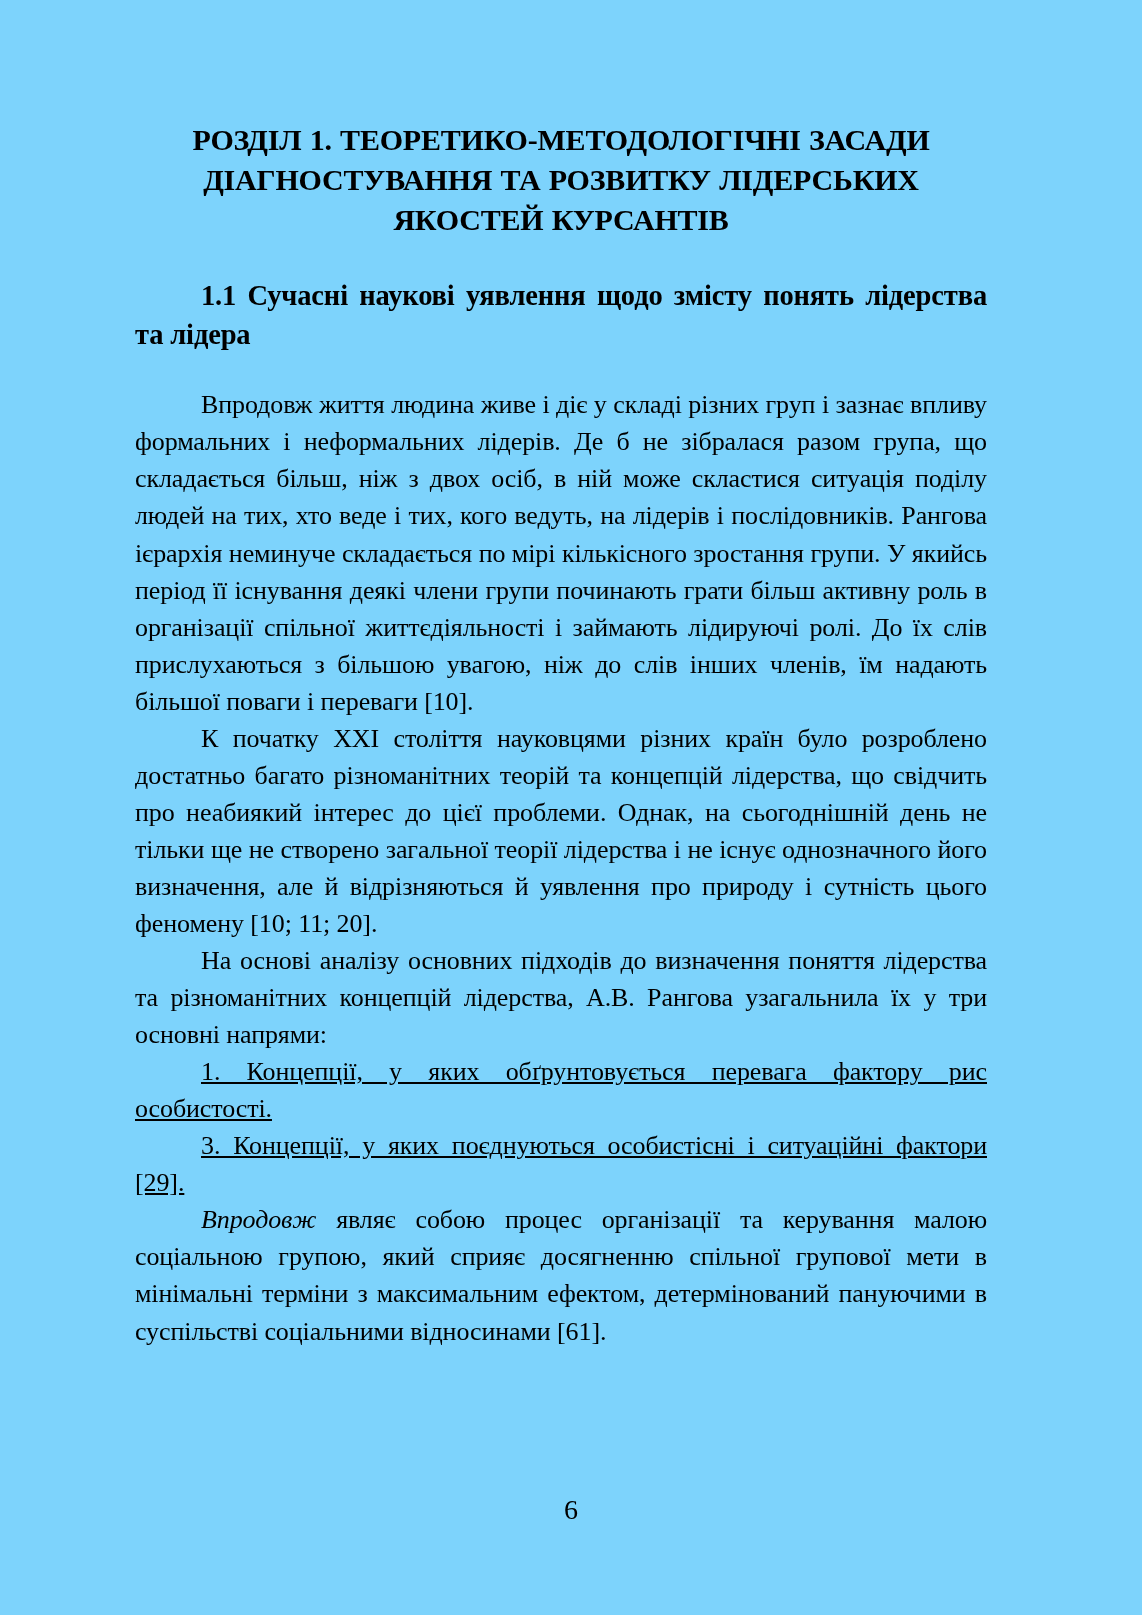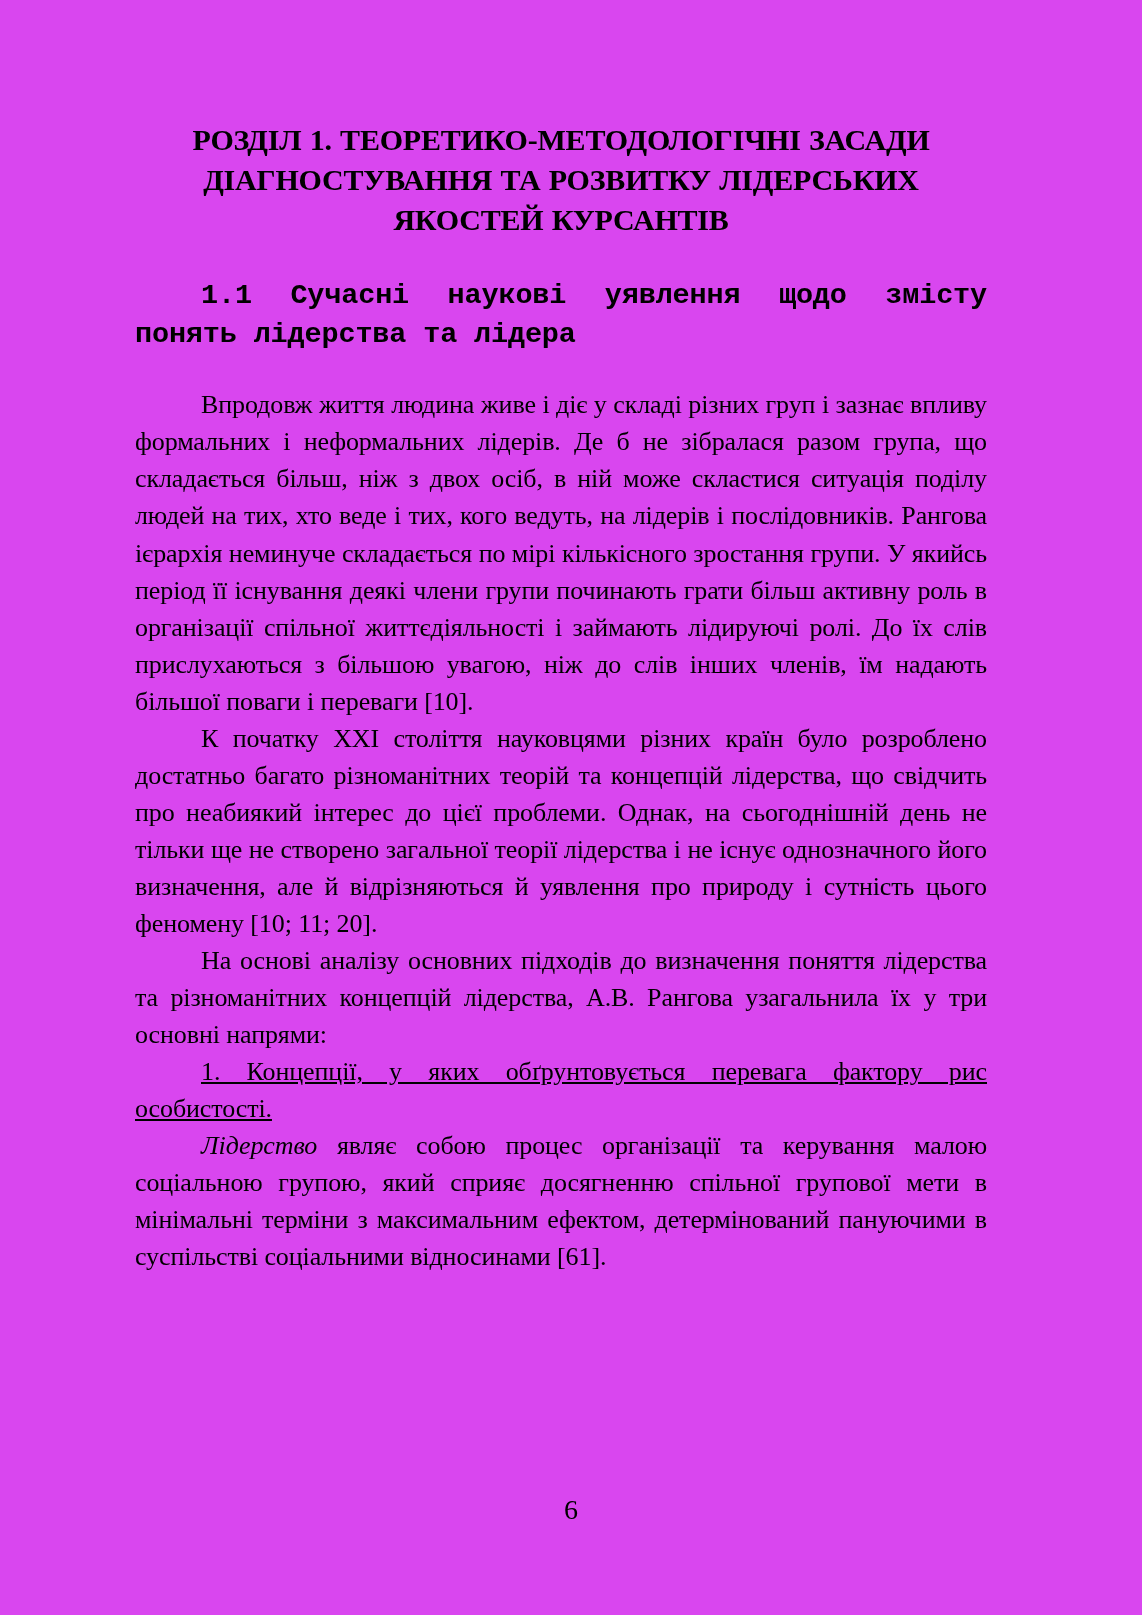--- a/index.html
+++ b/index.html
@@ -16,21 +16,21 @@
     color: #000000;
     overflow: hidden;
   }
 
   .page {
     position: absolute;
     left: 0;
     top: 0;
     width: 1142px;
     height: 1615px;
-    background: #d946ef;
+    background: #7dd3fc;
   }
 
   .content {
     position: absolute;
     left: 135px;
     top: 0;
     width: 852px;
   }
 
   
@@ -48,21 +48,20 @@
   
   .section-heading {
     margin: 0;
     padding-top: 36px;
     font-size: 28.5px;
     font-weight: bold;
     line-height: 1.38;
     text-align: justify;
     text-indent: 66px;
     letter-spacing: -0.15px;
-    font-family: Liberation Mono, monospace;
   }
 
   
   .body-block {
     padding-top: 30px;
   }
 
   p.para {
     margin: 0;
     font-size: 26px;
@@ -114,21 +113,22 @@
 
       <p class="para para-first">Впродовж життя людина живе і діє у складі різних груп і зазнає впливу формальних і неформальних лідерів. Де б не зібралася разом група, що складається більш, ніж з двох осіб, в ній може скластися ситуація поділу людей на тих, хто веде і тих, кого ведуть, на лідерів і послідовників. Рангова ієрархія неминуче складається по мірі кількісного зростання групи. У якийсь період її існування деякі члени групи починають грати більш активну роль в організації спільної життєдіяльності і займають лідируючі ролі. До їх слів прислухаються з більшою увагою, ніж до слів інших членів, їм надають більшої поваги і переваги [10].</p>
 
       <p class="para">К початку XXI століття науковцями різних країн було розроблено достатньо багато різноманітних теорій та концепцій лідерства, що свідчить про неабиякий інтерес до цієї проблеми. Однак, на сьогоднішній день не тільки ще не створено загальної теорії лідерства і не існує однозначного його визначення, але й відрізняються й уявлення про природу і сутність цього феномену [10; 11; 20].</p>
 
       <p class="para">На основі аналізу основних підходів до визначення поняття лідерства та різноманітних концепцій лідерства, А.В. Рангова узагальнила їх у три основні напрями:</p>
 
       <p class="para list-item"> 1. Концепції, у яких обґрунтовується перевага фактору рис особистості.</p>
 
 
+      <p class="para list-item">3. Концепції, у яких поєднуються особистісні і ситуаційні фактори [29].</p>
 
-      <p class="para"><em>Лідерство</em><span> являє собою процес організації та керування малою соціальною групою, який сприяє досягненню спільної групової мети в мінімальні терміни з максимальним ефектом, детермінований пануючими в суспільстві соціальними відносинами [61].</span></p>
+      <p class="para"><em>Впродовж</em><span> являє собою процес організації та керування малою соціальною групою, який сприяє досягненню спільної групової мети в мінімальні терміни з максимальним ефектом, детермінований пануючими в суспільстві соціальними відносинами [61].</span></p>
 
     </div>
   </div>
 
   <div class="page-number">6</div>
 
 </div>
 
 </body></html>

